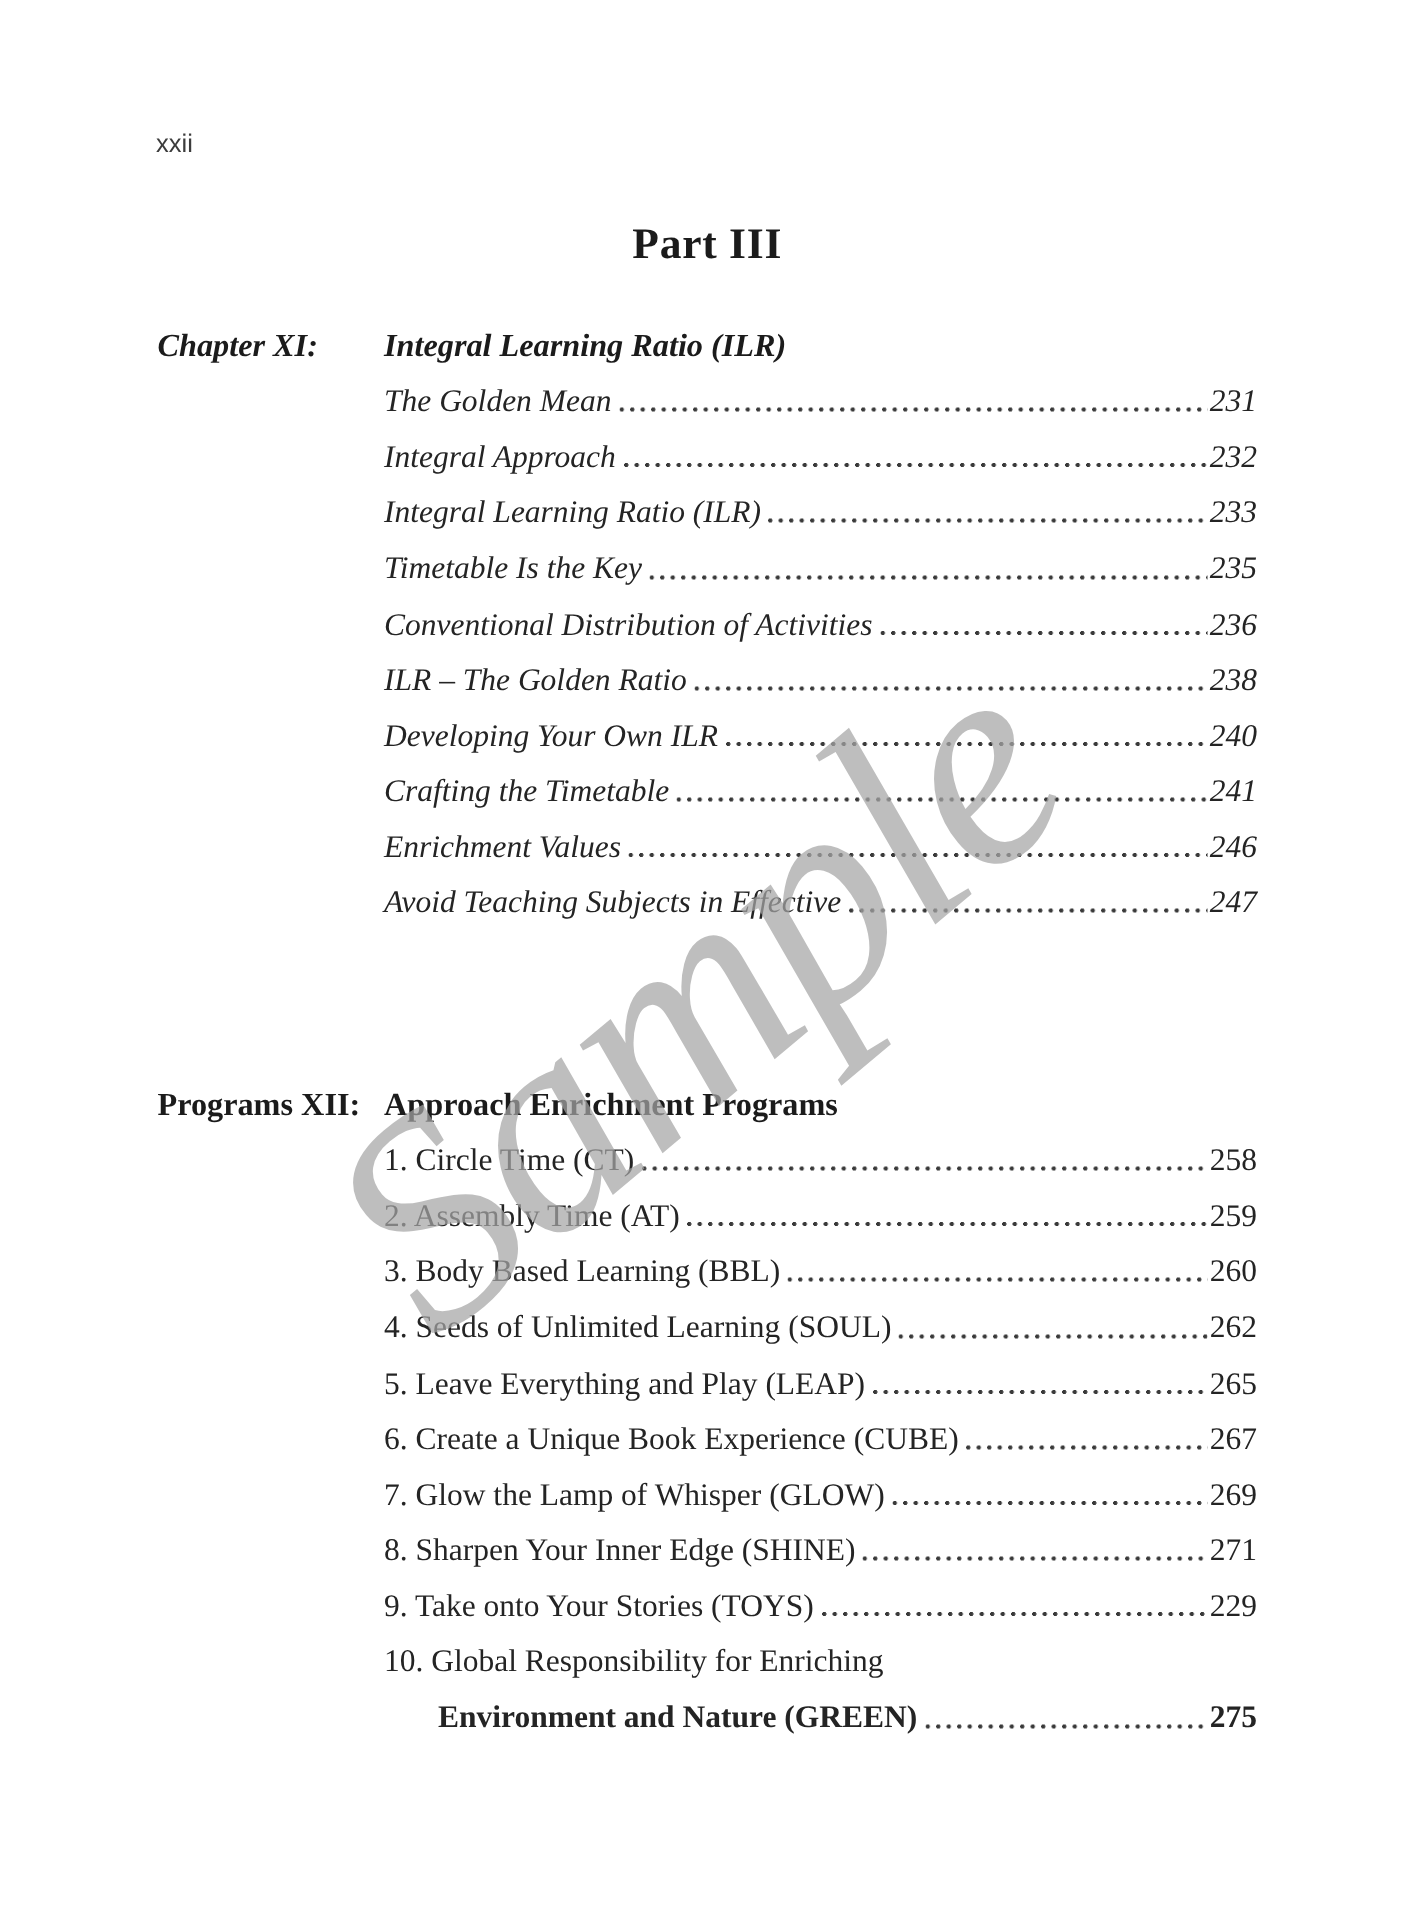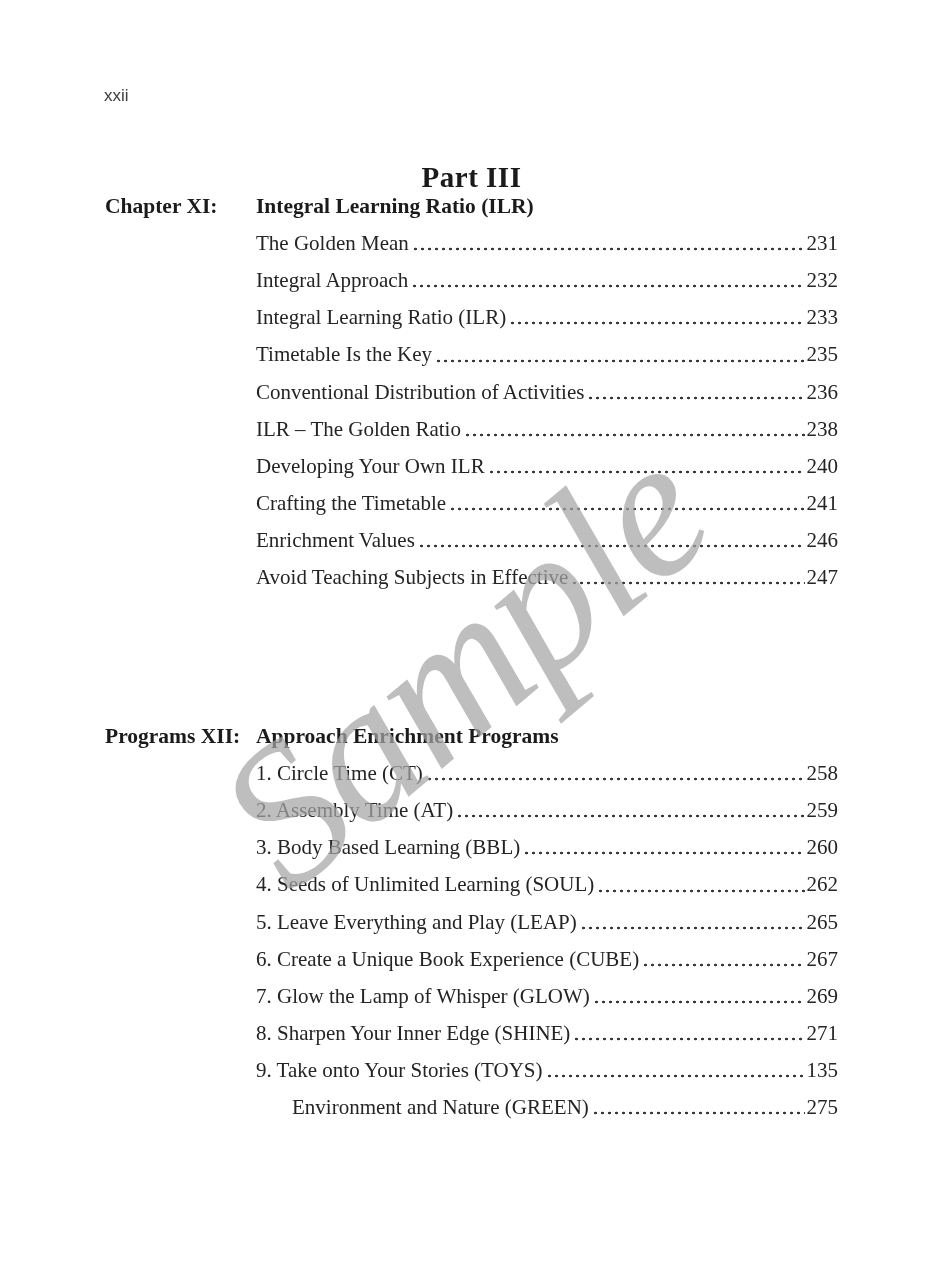--- a/index.html
+++ b/index.html
@@ -17,29 +17,28 @@
     position: absolute; left: 104px; top: 86px;
     font-family: "Liberation Sans", sans-serif;
     font-size: 17px; color: #3c3c3c;
   }
 
   .part-heading {
     position: absolute; top: 147px; left: 0; width: 943px;
     text-align: center;
     font-size: 29px; font-weight: bold; color: #1b1b1b;
     letter-spacing: 0.5px;
-    margin-top: 14px;
   }
 
   .chapters { position: absolute; inset: 0; }
 
   .chapter {
     position: absolute; left: 105px; width: 733px;
   }
-  .chapter-0 { top: 188px; }
+  .chapter-0 { top: 212px; font-style: italic; }
   .chapter-1 { top: 718px; }
 
   .chap-row {
     display: flex;
     line-height: 37px;
     font-size: 21.5px;
     font-weight: bold;
     color: #1b1b1b;
   }
   .chap-label { width: 151px; flex: 0 0 151px; }
@@ -47,21 +46,21 @@
 
   .entries { margin-left: 151px; }
 
   .toc-row {
     display: flex;
     height: 37.15px;
     line-height: 37.15px;
     font-size: 21px;
     color: #242424;
   }
-  .toc-row.indent { padding-left: 36px; }
+  .toc-row.indent { padding-left: 36px; font-weight: bold; }
   .entry-title { white-space: nowrap; }
   .leader {
     flex: 1;
     align-self: flex-end;
     height: 4px;
     margin: 0 2px 11px 5px;
     background-image: radial-gradient(circle at 1.5px 2px, #3a3a3a 1.25px, rgba(0,0,0,0) 1.6px);
     background-size: 7px 4px;
     background-repeat: repeat-x;
     background-position: left bottom;
@@ -209,23 +208,28 @@
 
   <div class="toc-row">
     <span class="entry-title">8. Sharpen Your Inner Edge (SHINE)</span>
     <span class="leader"></span>
     <span class="entry-page">271</span>
   </div>
 
   <div class="toc-row">
     <span class="entry-title">9. Take onto Your Stories (TOYS)</span>
     <span class="leader"></span>
-    <span class="entry-page">135</span>
-  </div>
-
+    <span class="entry-page">229</span>
+  </div>
+
+  <div class="toc-row">
+    <span class="entry-title">10. Global Responsibility for Enriching</span>
+
+    <span class="entry-page"></span>
+  </div>
 
   <div class="toc-row indent">
     <span class="entry-title">Environment and Nature (GREEN)</span>
     <span class="leader"></span>
     <span class="entry-page">275</span>
   </div>
 </div>
   </section>
 </div>
   <div class="watermark">Sample</div>

